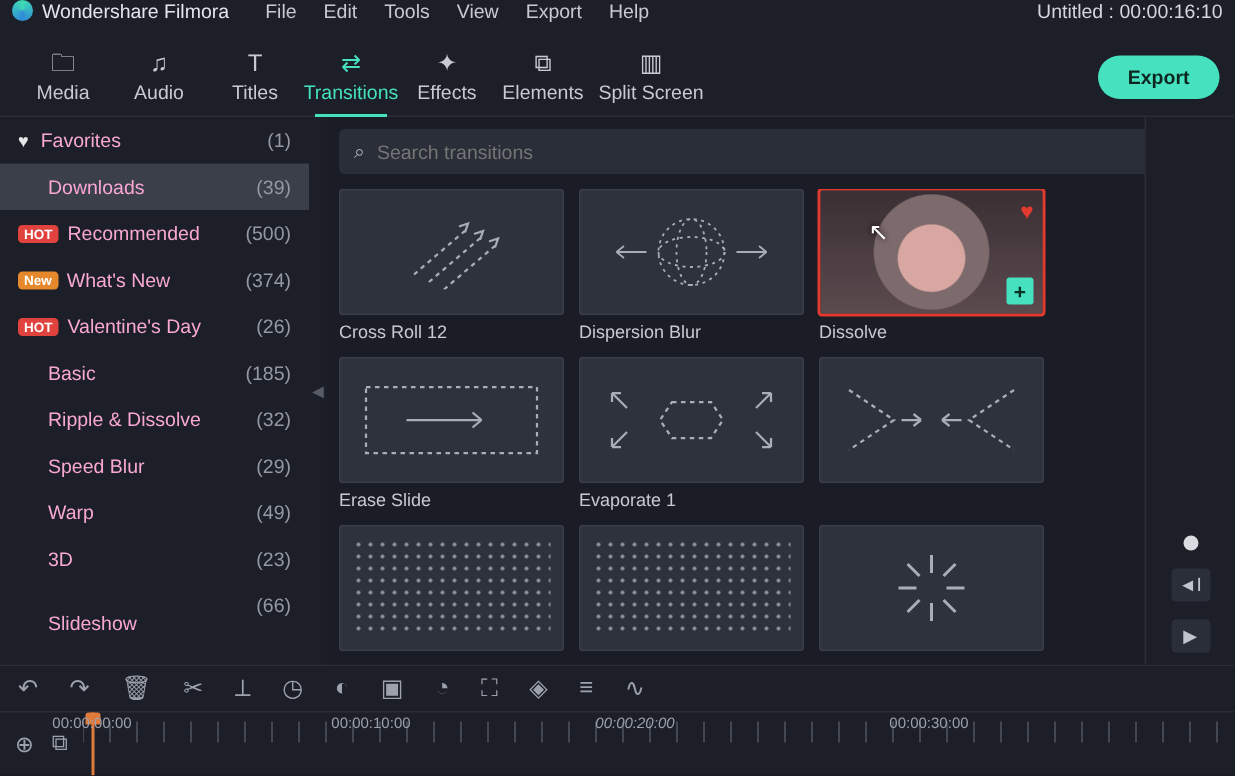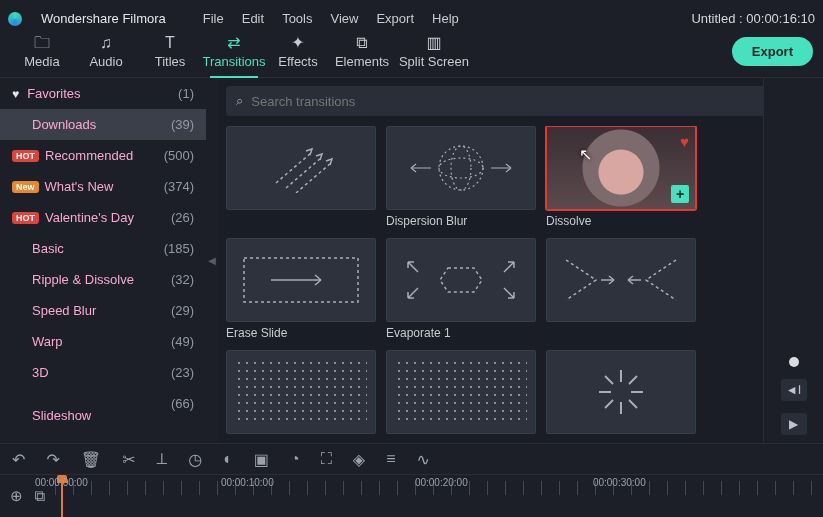--- a/index.html
+++ b/index.html
@@ -8,24 +8,23 @@
     background: #1a1d25;
     font-family: -apple-system, "Segoe UI", Arial, sans-serif;
     color: #d1d3d9;
     font-size: 13px;
     overflow: hidden;
     position: relative;
   }
   
   .titlebar {
     height: 26px;
-    display: flex; align-items: flex-end;
+    display: flex; align-items: flex-start;
     background: #1c1f28;
     padding: 0 8px;
-    gap: 13px;
   }
   .logo-swirl {
     width: 14px; height: 14px;
     border-radius: 50%;
     background: conic-gradient(#3ddab4, #2f8ad8, #3ddab4);
     margin-right: 6px;
   }
   .app-name { font-weight: 500; color: #e4e6eb; }
   .menu { display: flex; gap: 18px; margin-left: 24px; }
   .menu span { cursor: pointer; color: #c7cad1; }
@@ -319,20 +318,21 @@
 
         <div class="cell">
           <div class="thumb">
             <svg width="90" height="50" fill="none" stroke-width="1.5" stroke-dasharray="3 3">
               <line x1="20" y1="40" x2="55" y2="10"></line>
                 <line x1="30" y1="45" x2="65" y2="15"></line>
                 <line x1="40" y1="50" x2="75" y2="20"></line>
               <path d="M50 8 l6 -2 l-2 6 M60 13 l6 -2 l-2 6 M70 18 l6 -2 l-2 6" stroke-dasharray="0"></path>
             </svg>
           </div>
+          <div class="caption">Cross Roll 12</div>
         </div>
 
         <div class="cell">
           <div class="thumb">
             <svg width="130" height="60" fill="none" stroke-width="1.2" stroke-dasharray="2 3">
               <ellipse cx="65" cy="30" rx="22" ry="22"></ellipse>
               <ellipse cx="65" cy="30" rx="22" ry="10"></ellipse>
               <ellipse cx="65" cy="30" rx="10" ry="22"></ellipse>
               <line x1="15" y1="30" x2="35" y2="30" stroke-dasharray="0"></line>
                 <path d="M15 30 l5 -4 M15 30 l5 4" stroke-dasharray="0"></path>
@@ -449,16 +449,16 @@
 <div class="timeline">
   <div class="tl-btns">
     <span>⊕</span>
     <span>⧉</span>
   </div>
   <div class="tl-scale">
     <div class="ruler"></div>
     <div class="playhead"></div>
     <span class="ruler-major" style="left:6px;">00:00:00:00</span>
     <span class="ruler-major" style="left:192px;">00:00:10:00</span>
-    <span class="ruler-major" style="left:386px;">00:00:20:00</span>
+    <span class="ruler-major" style="left:368px;font-style:italic;">00:00:20:00</span>
     <span class="ruler-major" style="left:564px;">00:00:30:00</span>
   </div>
 </div>
 
 </body></html>

